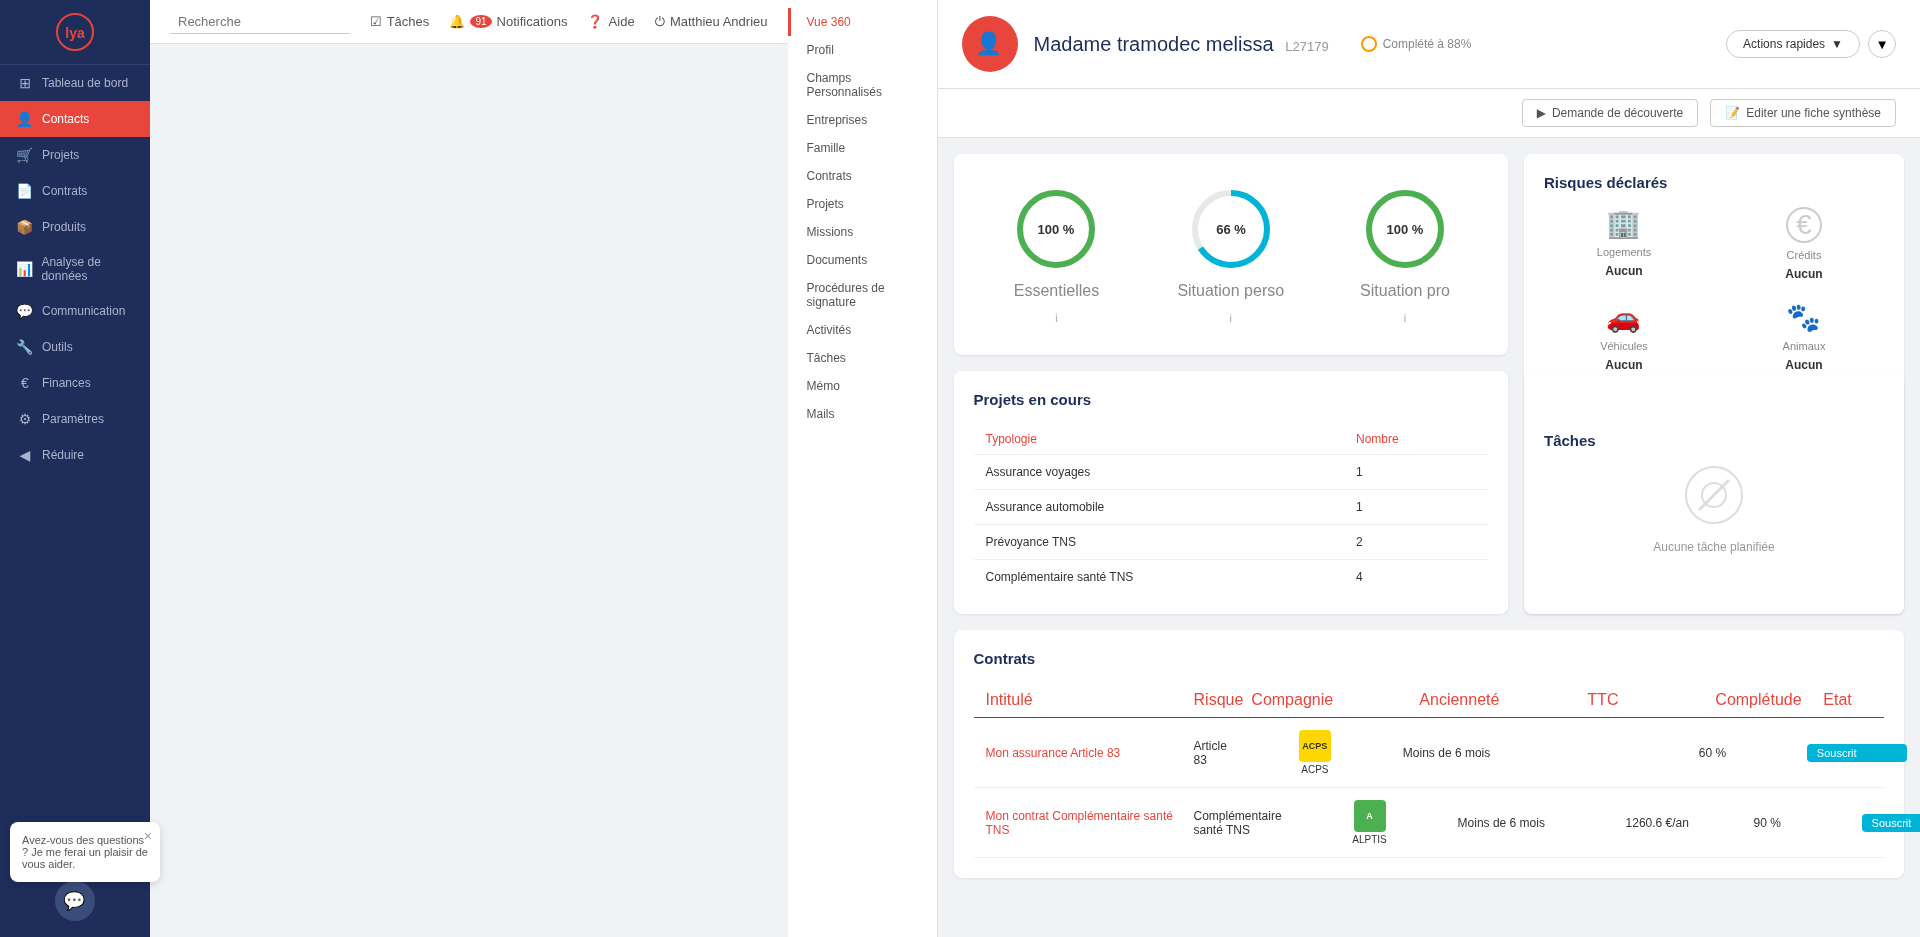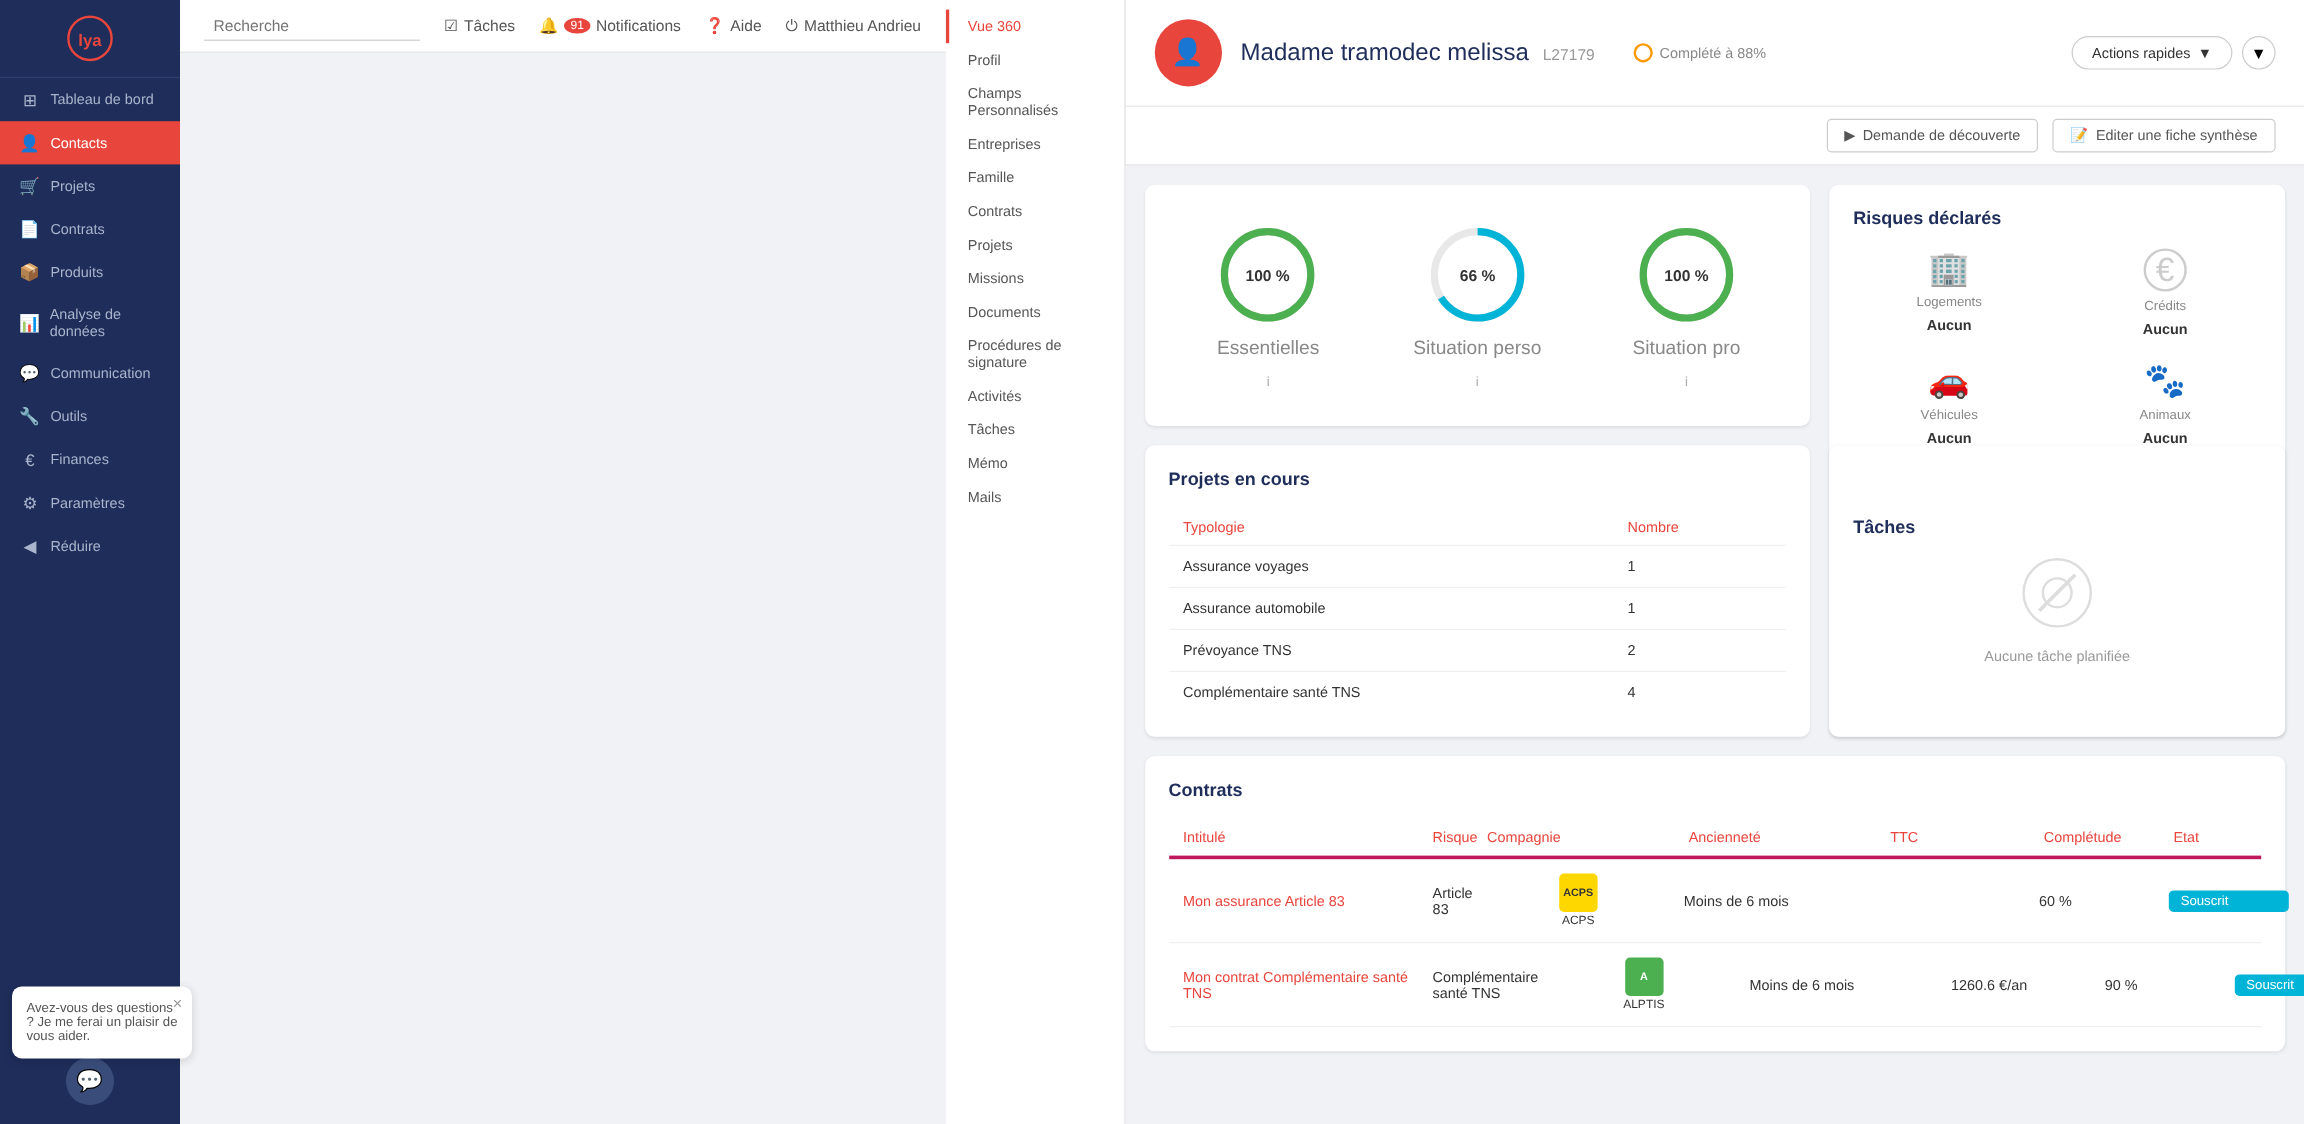--- a/index.html
+++ b/index.html
@@ -87,21 +87,21 @@
     .scrollbar-custom::-webkit-scrollbar-thumb { background: #ccc; border-radius: 3px; }
 
     
     .taches-card { grid-column: 2; grid-row: 2; display: flex; flex-direction: column; align-items: center; justify-content: center; min-height: 180px; }
     .no-tasks { display: flex; flex-direction: column; align-items: center; gap: 4px; color: #999; }
     .no-tasks-icon { font-size: 48px; color: #ddd; }
     .no-tasks-text { font-size: 12px; }
 
     
     .contrats-card { grid-column: 1 / 3; grid-row: 3; }
-    .contrats-table-header { display: grid; grid-template-columns: 200px 1fr 160px 160px 120px 100px 100px; padding: 8px 12px; font-size: 12px; color: #e8453c; border-bottom: 3px solid #be185d; font-weight: 500; gap: 8px; }
+    .contrats-table-header { display: grid; grid-template-columns: 200px 1fr 160px 160px 120px 100px 100px; padding: 8px 12px; font-size: 16px; color: #e8453c; border-bottom: 1px solid #be185d; font-weight: 500; gap: 8px; }
     .contrats-table-row { display: grid; grid-template-columns: 200px 1fr 160px 160px 120px 100px 100px; padding: 12px; border-bottom: 1px solid #f0f0f0; font-size: 12px; gap: 8px; align-items: center; }
     .contrat-link { color: #e8453c; cursor: pointer; text-decoration: none; }
     .badge-souscrit { background: #00b4d8; color: white; border-radius: 4px; padding: 3px 10px; font-size: 11px; font-weight: 500; }
     .company-badge { display: flex; flex-direction: column; align-items: center; gap: 2px; }
     .company-logo { width: 32px; height: 32px; border-radius: 4px; display: flex; align-items: center; justify-content: center; font-size: 9px; font-weight: 700; }
     .acps-logo { background: #ffd700; color: #333; }
     .alptis-logo { background: #4caf50; color: white; }
   </style>
 </head>
 <body>

